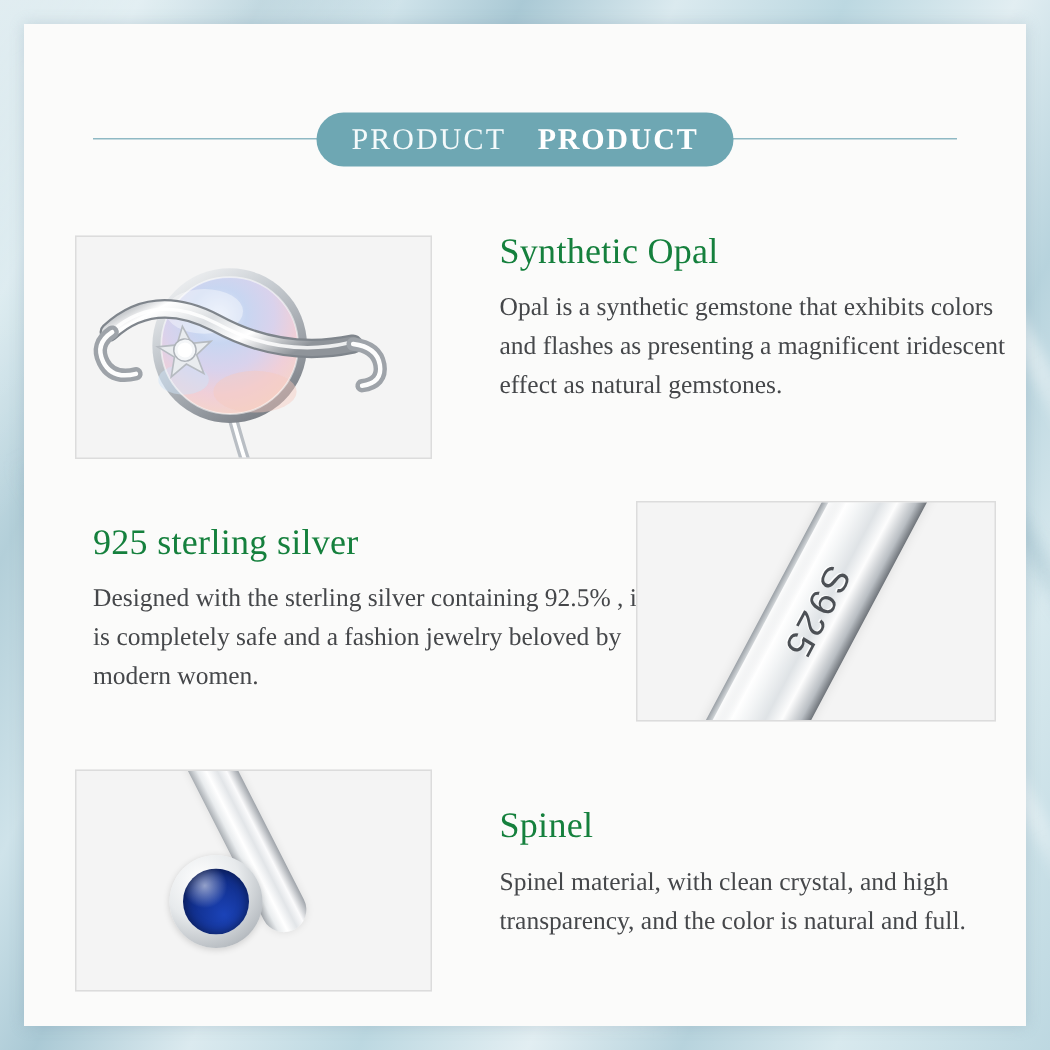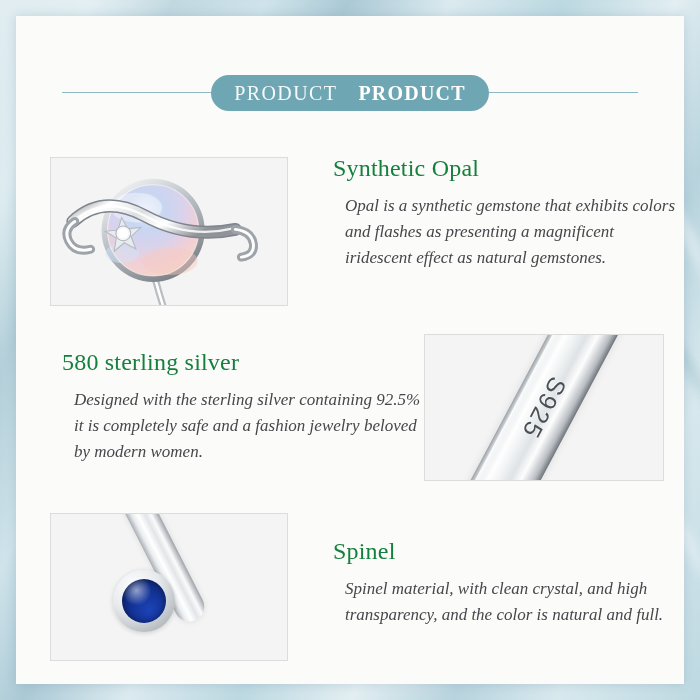--- a/index.html
+++ b/index.html
@@ -103,25 +103,24 @@
   .txt { position: absolute; }
   .txt h2 {
     margin: 0 0 11px 0;
     font-size: 24px;
     font-weight: normal;
     color: #15803d;
     letter-spacing: 0.2px;
     line-height: 1.1;
   }
   .txt p {
-    margin: 12px;
+    margin: 0;
     font-size: 17px;
     line-height: 1.52;
     color: #45474a;
-    font-style: italic;
   }
 
   
   #photo-opal   { left: 34px;  top: 141px; width: 238px; height: 149px; }
   #text-opal    { left: 317px; top: 139px; width: 356px; }
 
   #text-silver  { left: 46px;  top: 333px; width: 380px; }
   #photo-s925   { left: 408px; top: 318px; width: 240px; height: 147px; }
 
   #photo-spinel { left: 34px;  top: 497px; width: 238px; height: 148px; }
@@ -278,21 +277,21 @@
         </g>
       </svg>
     </div>
 
     <div class="txt" id="text-opal">
       <h2>Synthetic Opal</h2>
       <p>Opal is a synthetic gemstone that exhibits colors and flashes as presenting a magnificent iridescent effect as natural gemstones.</p>
     </div>
 
     <div class="txt" id="text-silver">
-      <h2>580 sterling silver</h2>
+      <h2>925 sterling silver</h2>
       <p>Designed with the sterling silver containing 92.5% , it is completely safe and a fashion jewelry beloved by modern women.</p>
     </div>
 
     <div class="photo" id="photo-s925">
       <div class="s925-band"></div>
       <div class="s925-text">S925</div>
     </div>
 
     <div class="photo" id="photo-spinel">
       <div class="art">

